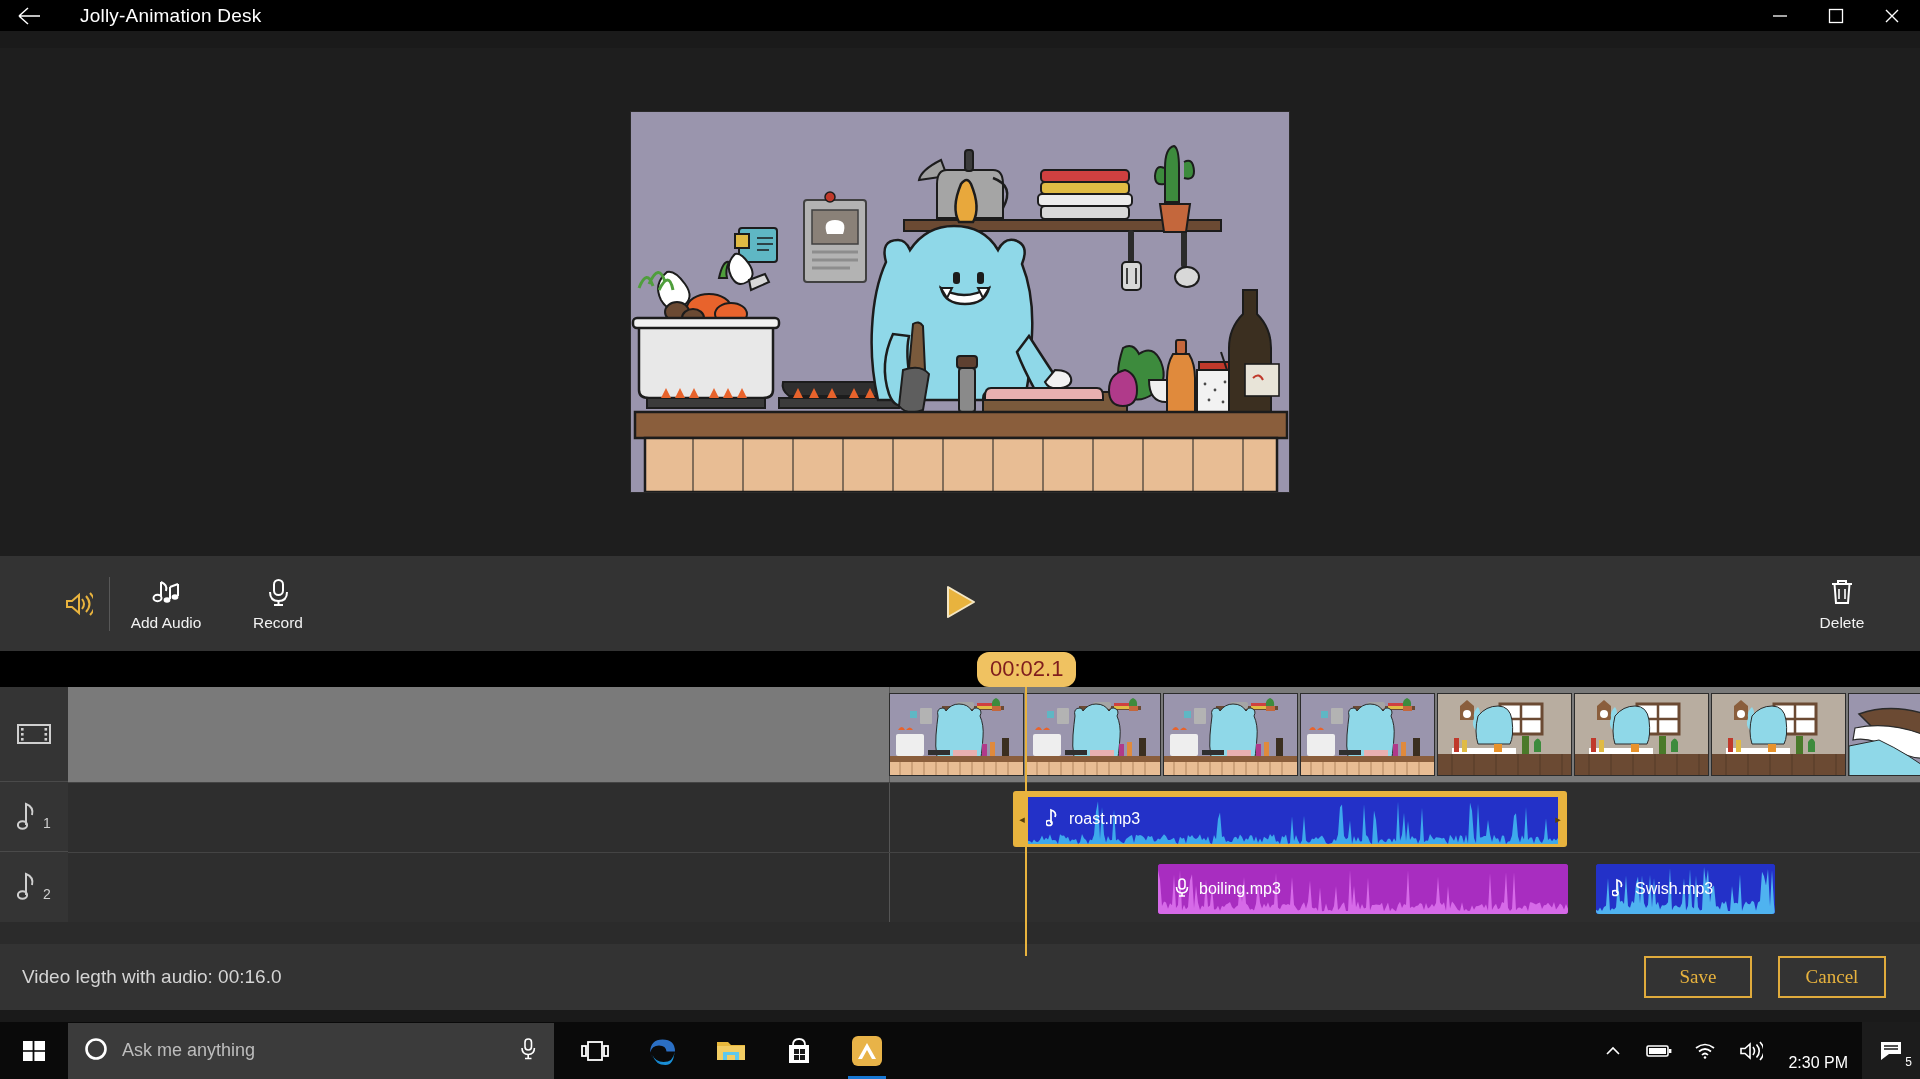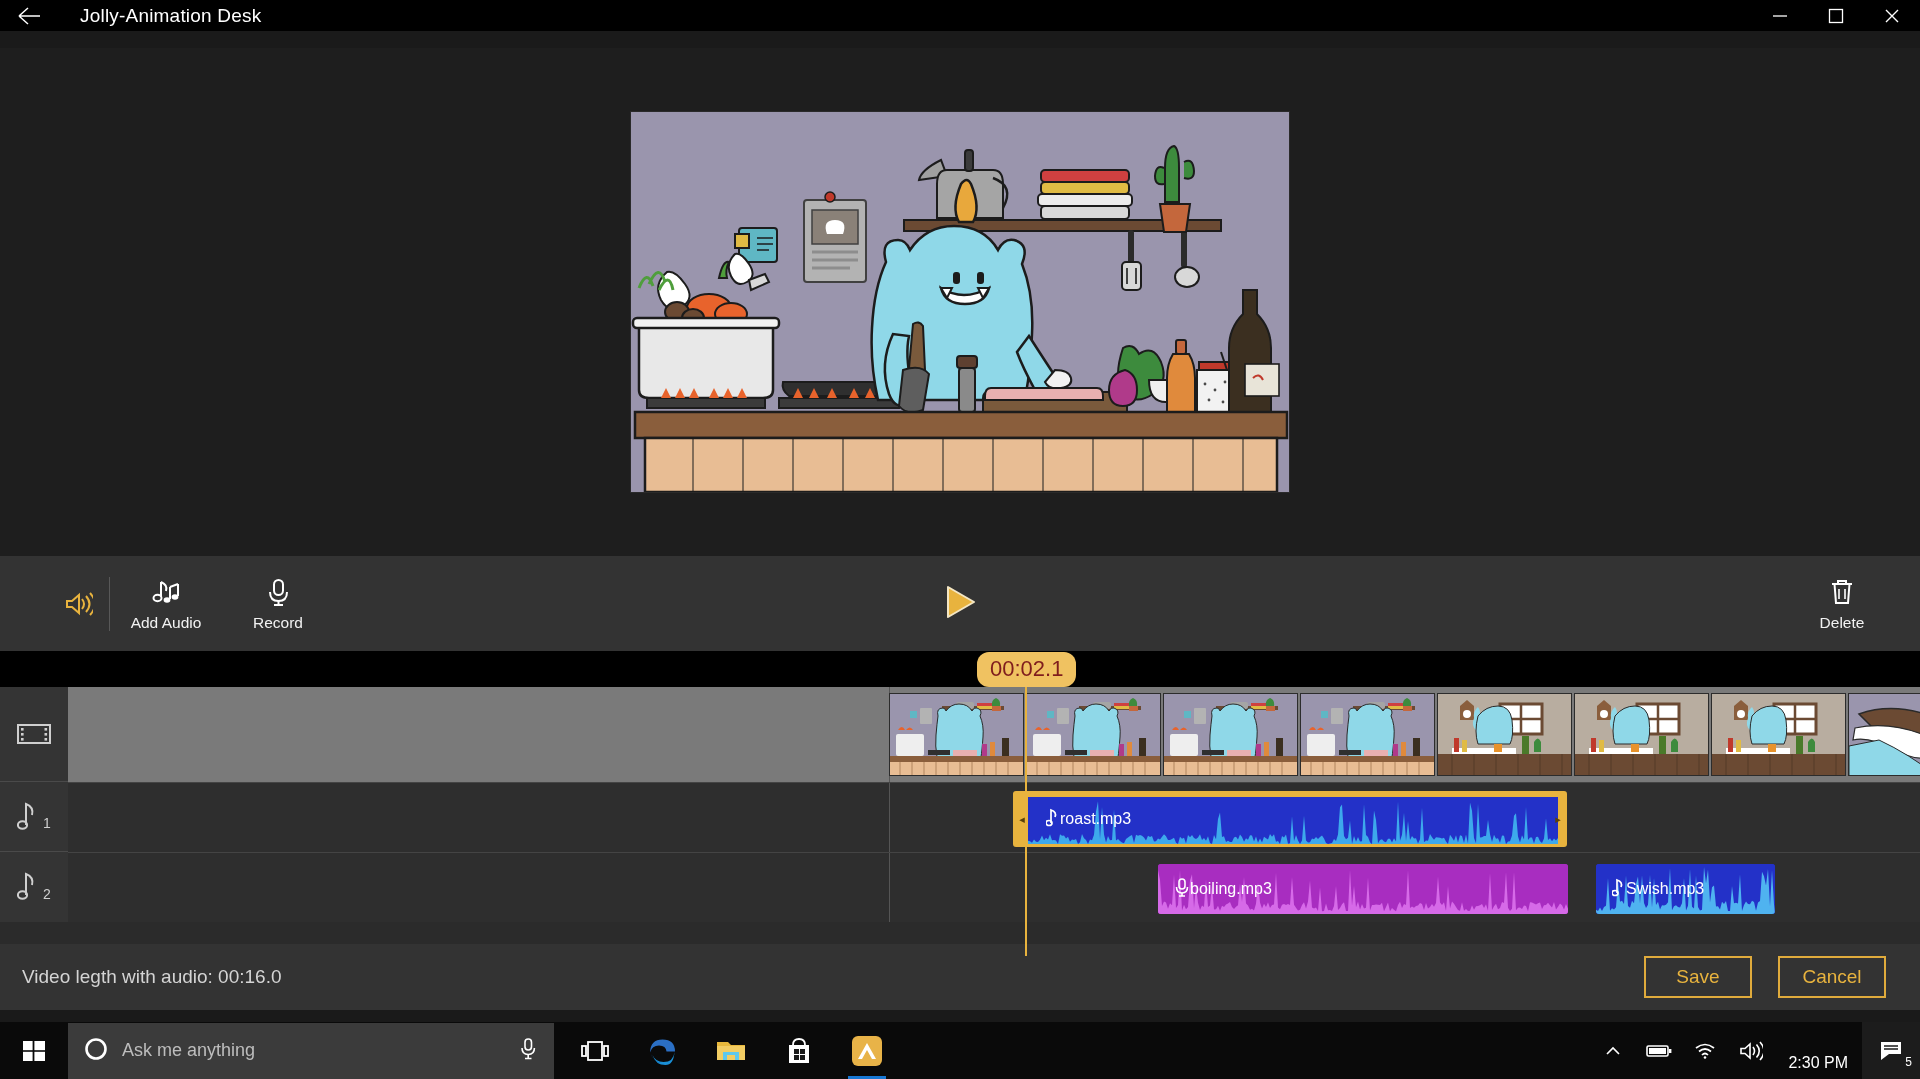--- a/index.html
+++ b/index.html
@@ -76,40 +76,40 @@
   .lane-a2 { top:201px; height:70px; background:#2e2e2e; border-top:1px solid #444; }
 
   .vline { position:absolute; top:0; width:1px; height:100%; background:#555; }
 
   
   .frames { position:absolute; left:821px; top:6px; height:83px; display:flex; gap:2px; overflow:hidden; width:1099px; }
   .frame { width:135px; height:83px; border:1px solid #2c2c2c; position:relative; overflow:hidden; flex:0 0 auto; }
 
   
   .clip { position:absolute; border-radius:3px; overflow:hidden; }
-  .clip-label { position:absolute; left:0; top:0; height:100%; display:flex; align-items:center; 
+  .clip-label { position:absolute; left:0; top:0; height:100%; display:flex; align-items:center; gap:9px;
                 padding-left:16px; color:#fff; font-size:16px; z-index:3; }
   .clip-selected { border:3px solid #e8b33e; background:#e8b33e; padding:0 12px; }
   .handle { position:absolute; top:0; height:100%; width:12px; display:flex; align-items:center; justify-content:center;
             color:#5a4008; font-size:11px; z-index:4; }
 
   
   .playhead { position:absolute; top:36px; width:2px; background:#e8b33e; z-index:20; }
   .time-badge {
     position:absolute; background:#f0c261; color:#7f1d1d; font-size:22px;
     padding:4px 13px 5px; border-radius:12px; z-index:21; white-space:nowrap;
   }
 
   
   .bottombar { position:absolute; left:0; top:944px; width:1920px; height:66px; background:#333333; display:flex; align-items:center;gap:8px; }
   .vlen { color:#d4d4d4; font-size:19px; margin-left:22px; }
   .btm-btns { margin-left:auto; display:flex; gap:26px; margin-right:34px; }
   .ob-btn {
     border:2px solid #e0ab3c; color:#e8b33e; background:transparent;
-    width:108px; height:42px; font-size:19px; font-family:Liberation Sans, sans-serif;
+    width:108px; height:42px; font-size:19px; font-family:Liberation Serif, serif;
     display:flex; align-items:center; justify-content:center;
   }
 
   
   .taskbar { position:absolute; left:0; top:1022px; width:1920px; height:57px; background:#0a0a0a; display:flex; align-items:center; }
   .start { width:68px; height:57px; display:flex; align-items:center; justify-content:center; }
   .cortana { width:486px; height:56px; background:#3b3b3b; display:flex; align-items:center; gap:14px; padding:0 16px; }
   .cortana .ask { color:#bdbdbd; font-size:18px; flex:1; }
   .tb-icons { display:flex; align-items:center; gap:6px; margin-left:10px; }
   .tb-ic { width:62px; height:57px; display:flex; align-items:center; justify-content:center; position:relative; }

